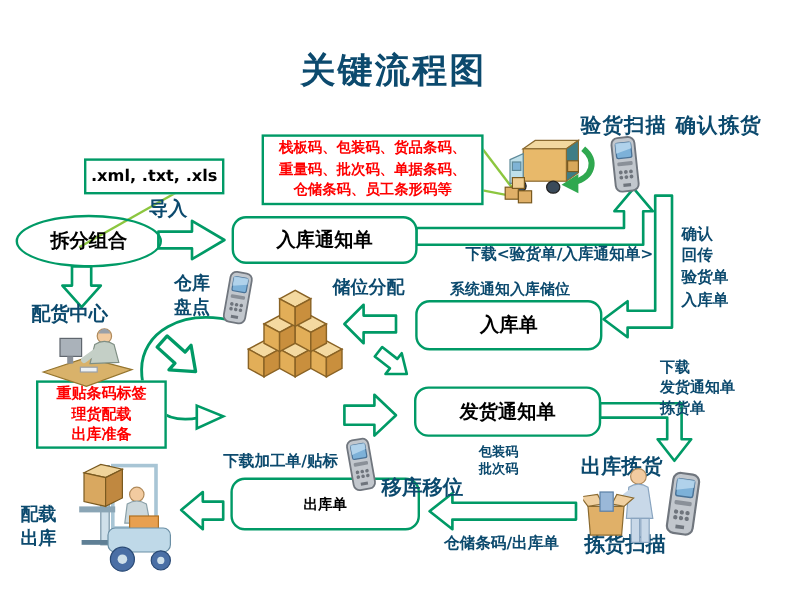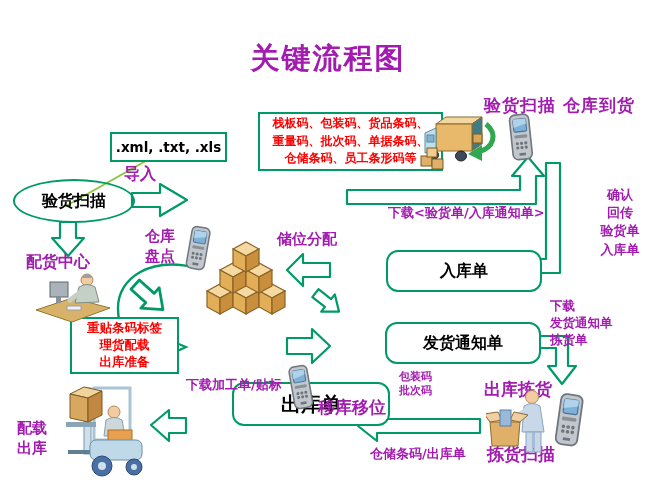--- a/index.html
+++ b/index.html
@@ -7,27 +7,27 @@
     --callout:#8cc63f;
     --red:#ff0000;
   }
   html,body{margin:0;padding:0;background:#fff;}
   #canvas{
     position:relative;width:656px;height:502px;background:#ffffff;overflow:hidden;
     font-family:"DejaVu Sans","Liberation Sans",sans-serif;color:#000;
   }
   .layer{position:absolute;left:0;top:0;}
   .lbl{
-    position:absolute;font-weight:bold;color:#a21caf;white-space:pre-line;
+    position:absolute;font-weight:bold;color:#0c4a6e;white-space:pre-line;
     line-height:1.3;z-index:2;
   }
   .box{
     position:absolute;border:2.2px solid var(--green);background:#fff;
     display:flex;align-items:center;justify-content:center;text-align:center;
-    font-weight:bold;z-index:1;white-space:pre-line;margin-left:40px;
+    font-weight:bold;z-index:1;white-space:pre-line;
   }
   .rounded{border-radius:12px;}
   .red{color:var(--red);}
   .ellipse{
     position:absolute;border:2.2px solid var(--green);border-radius:50%;
     display:flex;align-items:center;justify-content:center;font-weight:bold;z-index:1;
     background:transparent;
   }
   .icon{position:absolute;z-index:3;}
   svg{display:block;}
@@ -70,61 +70,65 @@
     <span class="red">栈板码、包装码、货品条码、
 重量码、批次码、单据条码、
 仓储条码、员工条形码等</span>
   </div>
 
   <div class="box" style="left:70px;top:132px;width:113px;height:26px;font-size:13.5px;">
     <span>.xml, .txt, .xls</span>
   </div>
 
   <div class="ellipse" style="left:13px;top:179px;width:118px;height:40px;font-size:16px;">
-    <span>验货扫描</span>
-  </div>
-
+    <span>拆分组合</span>
+  </div>
+
+  <div class="box rounded" style="left:193px;top:180px;width:151px;height:36px;font-size:16px;">
+    <span>入库通知单</span>
+  </div>
 
   <div class="box rounded" style="left:346px;top:250px;width:152px;height:38px;font-size:16px;">
     <span>入库单</span>
   </div>
 
 
   <div class="box rounded" style="left:345px;top:322px;width:152px;height:38px;font-size:16px;">
     <span>发货通知单</span>
   </div>
 
-  <div class="box rounded" style="left:192px;top:382px;width:154px;height:40px;font-size:20px;">
+  <div class="box rounded" style="left:192px;top:398px;width:154px;height:40px;font-size:12px;">
     <span>出库单</span>
   </div>
 
   <div class="box" style="left:30px;top:317px;width:105px;height:53px;font-size:12.5px;line-height:1.35;">
     <span class="red">重贴条码标签
 理货配载
 出库准备</span>
   </div>
 
   <div class="lbl" style="left:0;top:40px;width:656px;text-align:center;font-size:29px;letter-spacing:2px;">关键流程图</div>
 
-  <div class="lbl" style="left:484px;top:94px;font-size:17px;letter-spacing:1px;">验货扫描 仓库到货</div>
+  <div class="lbl" style="left:484px;top:94px;font-size:17px;letter-spacing:1px;">验货扫描 确认拣货</div>
 
   <div class="lbl" style="left:124px;top:164px;font-size:16px;">导入</div>
 
   <div class="lbl" style="left:388px;top:205px;font-size:13px;">下载&lt;验货单/入库通知单&gt;</div>
 
-  <div class="lbl" style="left:588px;top:186px;width:64px;text-align:center;font-size:13px;line-height:1.4;font-family:Liberation Serif, serif;">确认
+  <div class="lbl" style="left:568px;top:186px;width:64px;font-size:13px;line-height:1.4;font-family:Liberation Serif, serif;">确认
 回传
 验货单
 入库单</div>
 
   <div class="lbl" style="left:137px;top:227px;width:46px;text-align:center;font-size:15px;">仓库
 盘点</div>
 
   <div class="lbl" style="left:277px;top:230px;font-size:15px;">储位分配</div>
 
+  <div class="lbl" style="left:375px;top:233px;font-size:12.5px;">系统通知入库储位</div>
 
   <div class="lbl" style="left:26px;top:252px;font-size:16px;">配货中心</div>
 
   <div class="lbl" style="left:186px;top:377px;font-size:13px;">下载加工单/贴标</div>
 
   <div class="lbl" style="left:318px;top:396px;font-size:17px;">移库移位</div>
 
   <div class="lbl" style="left:399px;top:370px;font-size:11px;line-height:1.3;">包装码
 批次码</div>
 

